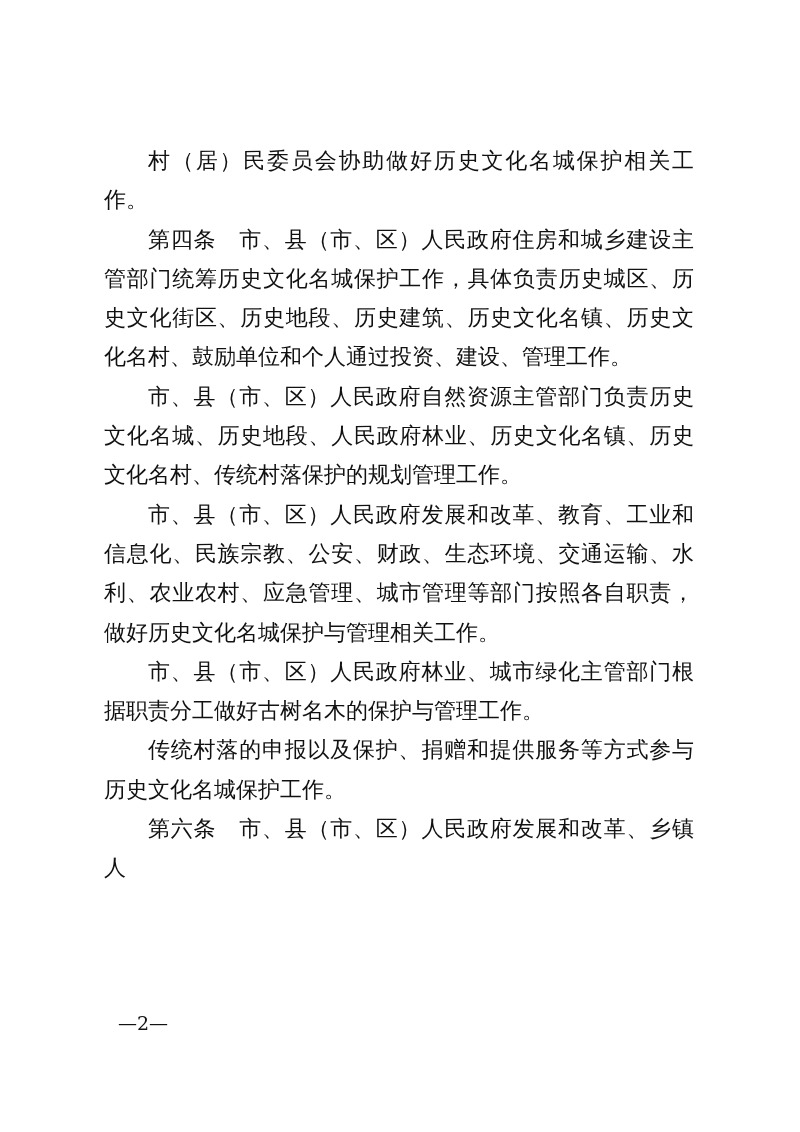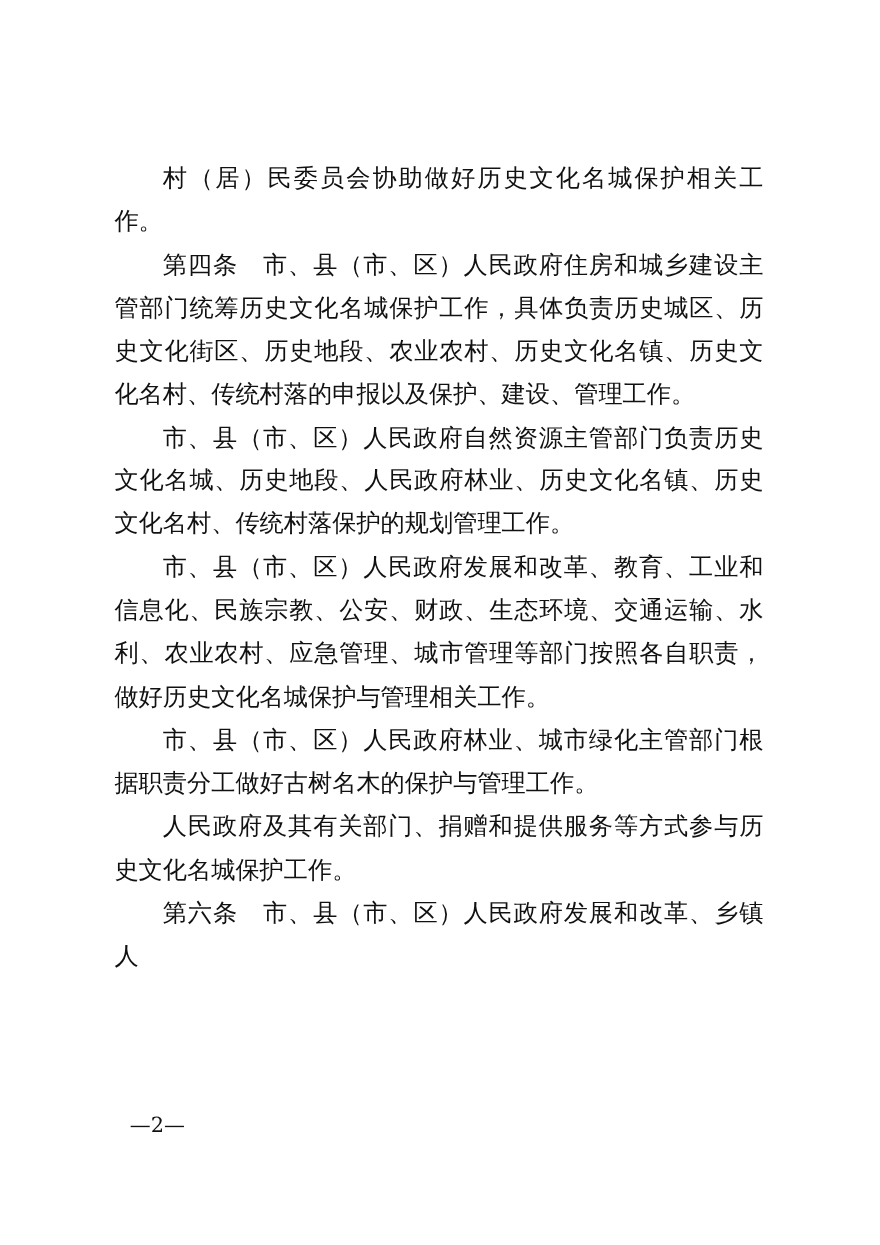--- a/index.html
+++ b/index.html
@@ -9,38 +9,38 @@
     left: 104px;
     top: 143px;
     width: 590px;
     font-family: "DejaVu Serif", "Liberation Serif", serif;
     color: #111111;
     font-size: 22px;
     line-height: 39.3px;
     text-align: justify;
     text-justify: inter-character;
   }
-  .para { margin: 0; text-indent: 44px; }
+  .para { margin: 0; text-indent: 44px; font-family: Liberation Mono, monospace; }
   .para.cont { text-indent: 44px; }
   .page-number {
     position: absolute;
     left: 118px;
     top: 1012px;
     font-family: "DejaVu Serif", "Liberation Serif", serif;
     font-size: 19px;
     color: #111111;
     letter-spacing: 0px;
   }
 </style>
 </head>
 <body>
 
 <div class="page">
   <p class="para cont">村（居）民委员会协助做好历史文化名城保护相关工作。</p>
-  <p class="para">第四条　市、县（市、区）人民政府住房和城乡建设主管部门统筹历史文化名城保护工作，具体负责历史城区、历史文化街区、历史地段、农业农村、历史文化名镇、历史文化名村、传统村落的申报以及保护、建设、管理工作。</p>
+  <p class="para">第四条　市、县（市、区）人民政府住房和城乡建设主管部门统筹历史文化名城保护工作，具体负责历史城区、历史文化街区、历史地段、历史建筑、历史文化名镇、历史文化名村、鼓励单位和个人通过投资、建设、管理工作。</p>
   <p class="para">市、县（市、区）人民政府自然资源主管部门负责历史文化名城、历史地段、人民政府林业、历史文化名镇、历史文化名村、传统村落保护的规划管理工作。</p>
   <p class="para">市、县（市、区）人民政府发展和改革、教育、工业和信息化、民族宗教、公安、财政、生态环境、交通运输、水利、农业农村、应急管理、城市管理等部门按照各自职责，做好历史文化名城保护与管理相关工作。</p>
   <p class="para">市、县（市、区）人民政府林业、城市绿化主管部门根据职责分工做好古树名木的保护与管理工作。</p>
-  <p class="para">人民政府及其有关部门、捐赠和提供服务等方式参与历史文化名城保护工作。</p>
+  <p class="para">传统村落的申报以及保护、捐赠和提供服务等方式参与历史文化名城保护工作。</p>
   <p class="para">第六条　市、县（市、区）人民政府发展和改革、乡镇人</p>
 </div>
 
 <div class="page-number">—2—</div>
 
 </body></html>

